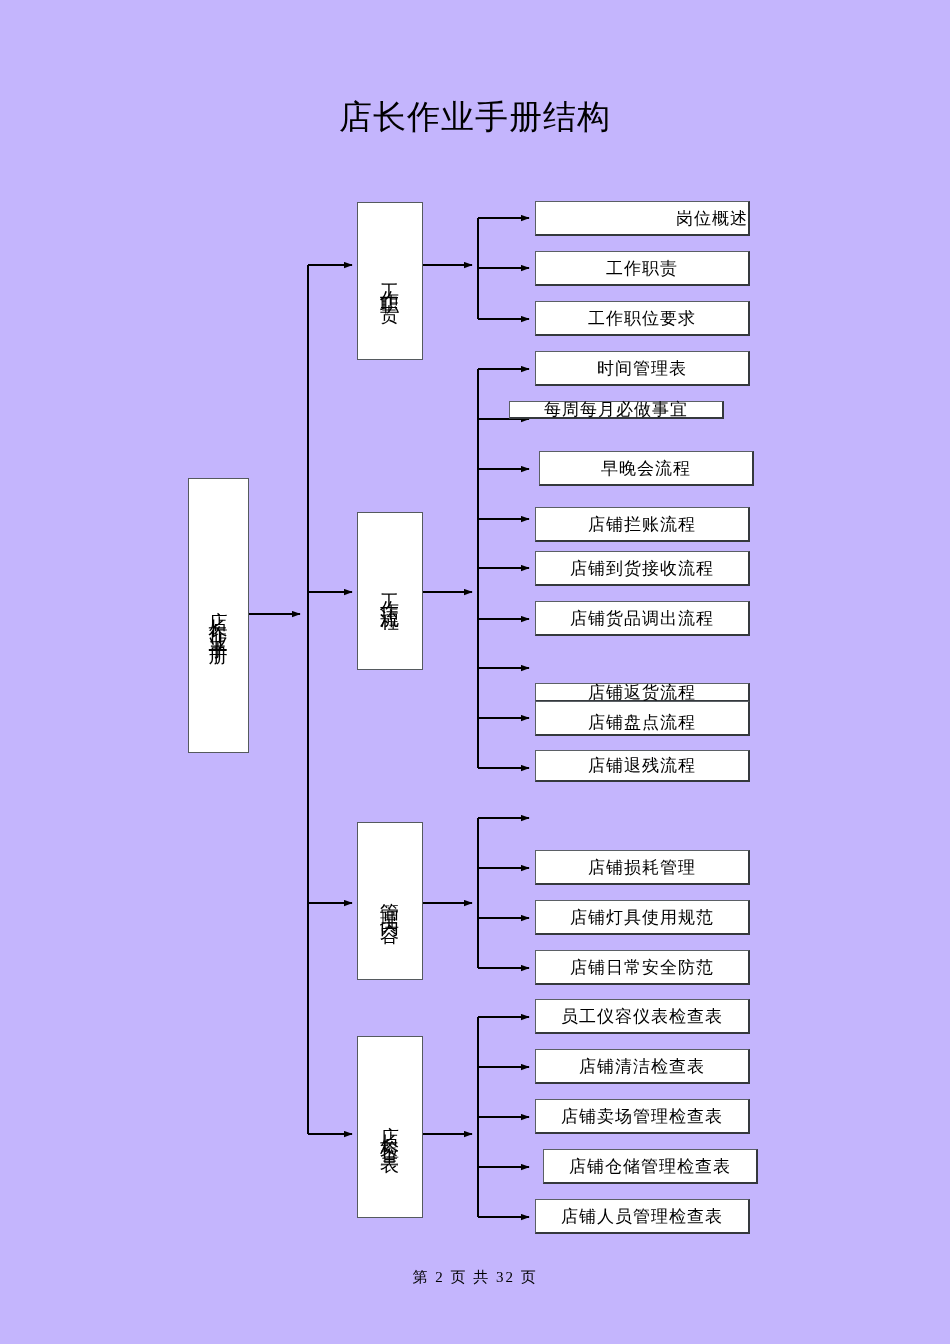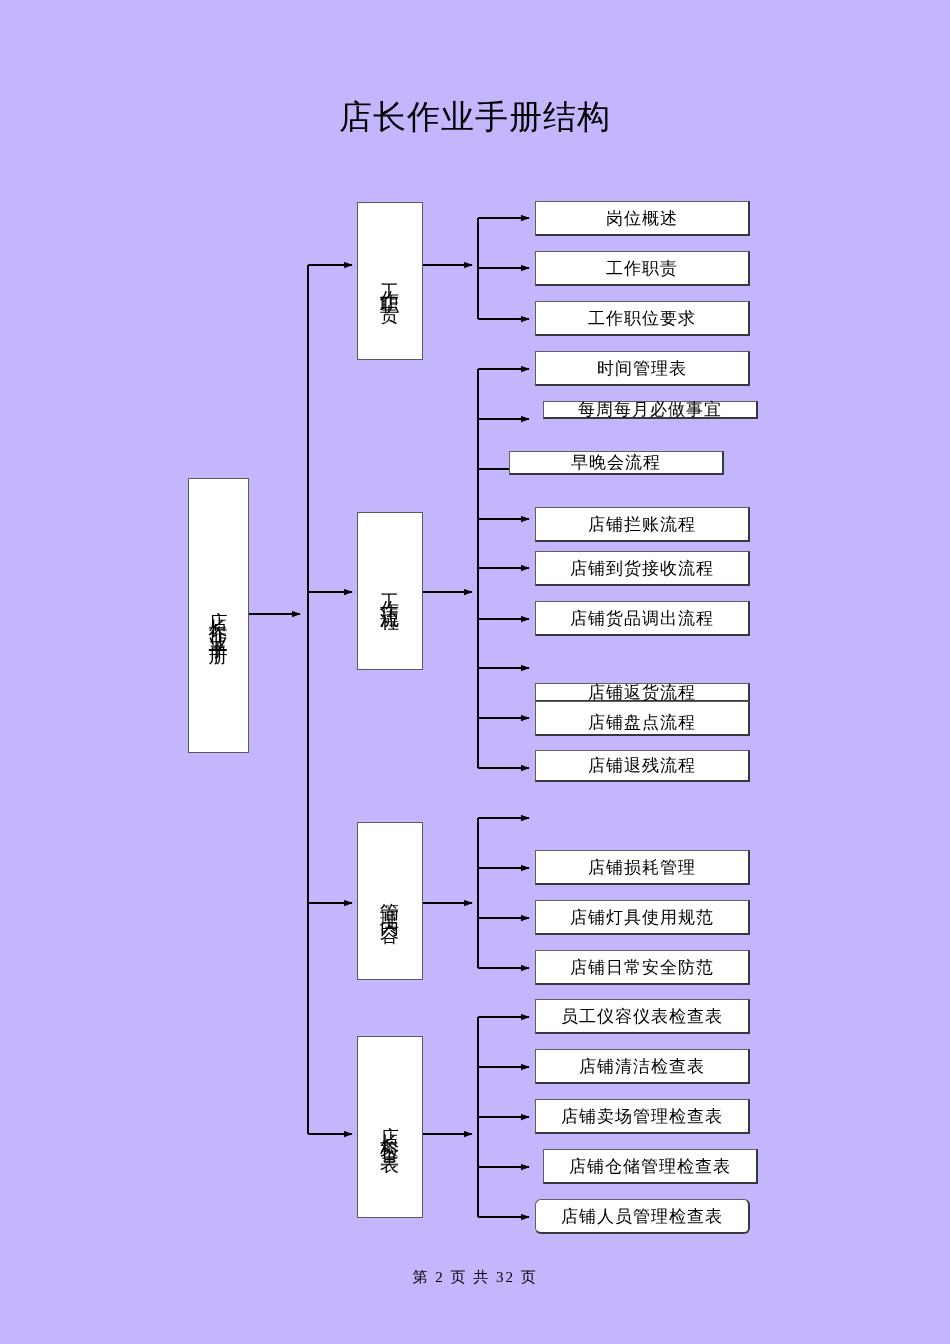--- a/index.html
+++ b/index.html
@@ -153,37 +153,37 @@
   </div>
 
   <div class="node vnode" style="left:357px; top:822px; width:66px; height:158px;">
     <span>管理内容</span>
   </div>
 
   <div class="node vnode" style="left:357px; top:1036px; width:66px; height:182px;">
     <span>店长检查表</span>
   </div>
 
-  <div class="node leaf" style="left:535px; top:201px; width:215px; height:35px;">
+  <div class="node leaf" style="left:535px; top:201px; width:215px; height:35px;justify-content:flex-end;">
     <span>岗位概述</span>
   </div>
   <div class="node leaf" style="left:535px; top:251px; width:215px; height:35px;">
     <span>工作职责</span>
   </div>
   <div class="node leaf" style="left:535px; top:301px; width:215px; height:35px;">
     <span>工作职位要求</span>
   </div>
 
   <div class="node leaf" style="left:535px; top:351px; width:215px; height:35px;">
     <span>时间管理表</span>
   </div>
-  <div class="node leaf" style="left:543px; top:401px; width:215px; height:18px;">
+  <div class="node leaf" style="left:509px; top:401px; width:215px; height:18px;">
     <span>每周每月必做事宜</span>
   </div>
-  <div class="node leaf" style="left:509px; top:451px; width:215px; height:24px;">
+  <div class="node leaf" style="left:539px; top:451px; width:215px; height:35px;">
     <span>早晚会流程</span>
   </div>
   <div class="node leaf" style="left:535px; top:501px; width:215px; height:35px;margin-top:6px;">
     <span>店铺拦账流程</span>
   </div>
   <div class="node leaf" style="left:535px; top:551px; width:215px; height:35px;">
     <span>店铺到货接收流程</span>
   </div>
   <div class="node leaf" style="left:535px; top:601px; width:215px; height:35px;">
     <span>店铺货品调出流程</span>
@@ -213,19 +213,19 @@
   </div>
   <div class="node leaf" style="left:535px; top:1049px; width:215px; height:35px;">
     <span>店铺清洁检查表</span>
   </div>
   <div class="node leaf" style="left:535px; top:1099px; width:215px; height:35px;">
     <span>店铺卖场管理检查表</span>
   </div>
   <div class="node leaf" style="left:535px; top:1149px; width:215px; height:35px;margin-left:8px;">
     <span>店铺仓储管理检查表</span>
   </div>
-  <div class="node leaf" style="left:535px; top:1199px; width:215px; height:35px;border-radius:6px;">
+  <div class="node leaf" style="left:535px; top:1199px; width:215px; height:35px;">
     <span>店铺人员管理检查表</span>
   </div>
 
   <div id="footer">第 2 页 共 32 页</div>
 
 </div>
 
 </body></html>

